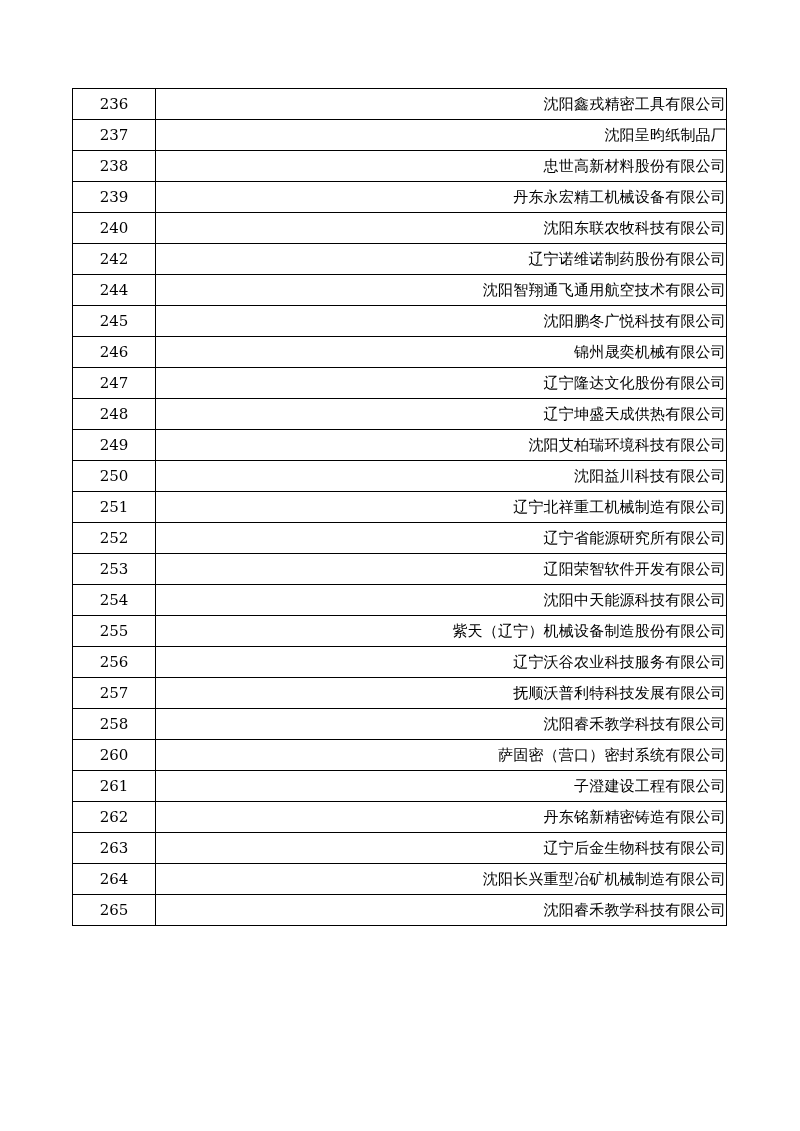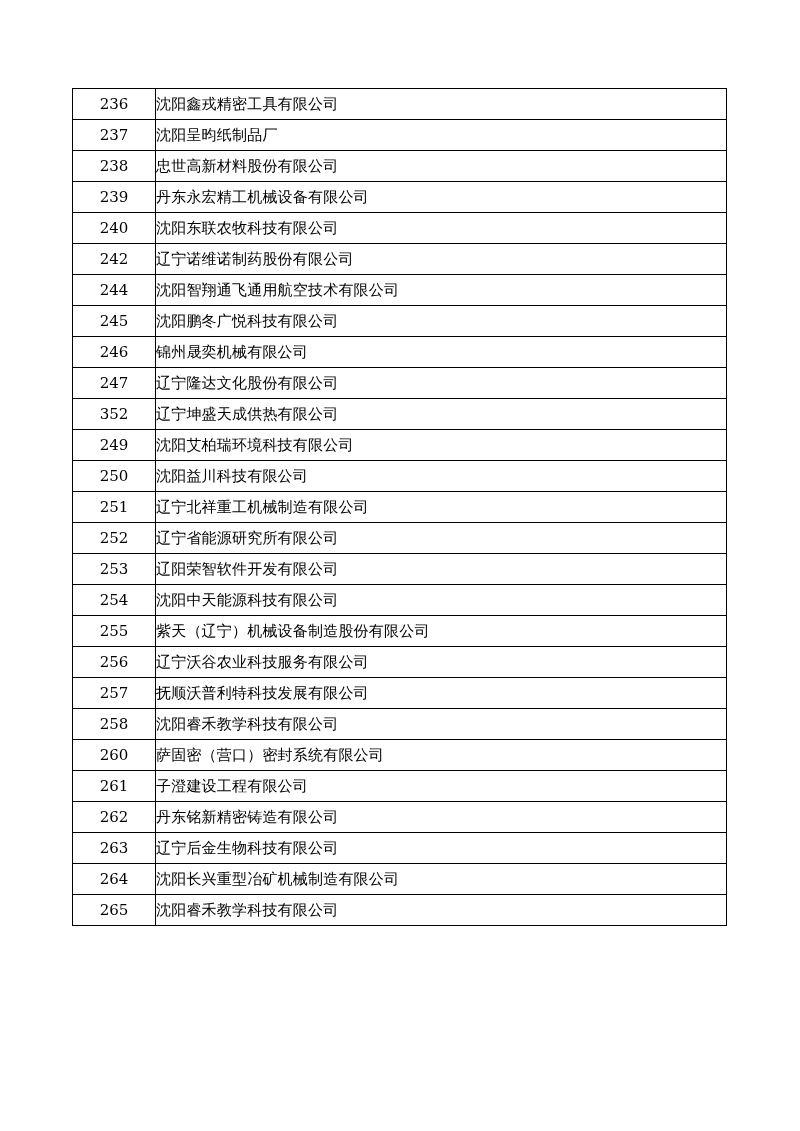--- a/index.html
+++ b/index.html
@@ -33,21 +33,21 @@
     line-height: 30px;
     vertical-align: middle;
   }
   td.idx {
     width: 82px;
     text-align: center;
     font-family: "DejaVu Serif", "Liberation Serif", serif;
     font-size: 15.5px;
   }
   td.name {
-    text-align: left;
+    text-align: right;
     font-family: "DejaVu Sans", "Liberation Sans", sans-serif;
     font-size: 15.5px;
     letter-spacing: 0.2px;
   }
 </style>
 </head>
 <body>
 
 <div class="page">
   <table class="list-table">
@@ -86,21 +86,21 @@
         </tr>
         <tr>
           <td class="idx">246</td>
           <td class="name">锦州晟奕机械有限公司</td>
         </tr>
         <tr>
           <td class="idx">247</td>
           <td class="name">辽宁隆达文化股份有限公司</td>
         </tr>
         <tr>
-          <td class="idx">352</td>
+          <td class="idx">248</td>
           <td class="name">辽宁坤盛天成供热有限公司</td>
         </tr>
         <tr>
           <td class="idx">249</td>
           <td class="name">沈阳艾柏瑞环境科技有限公司</td>
         </tr>
         <tr>
           <td class="idx">250</td>
           <td class="name">沈阳益川科技有限公司</td>
         </tr>

